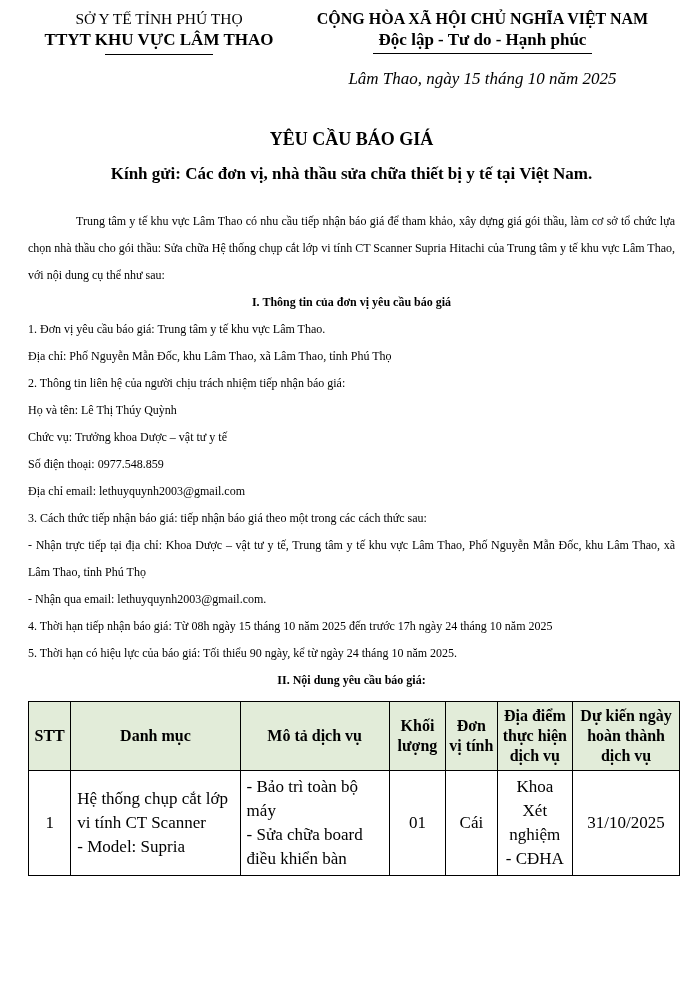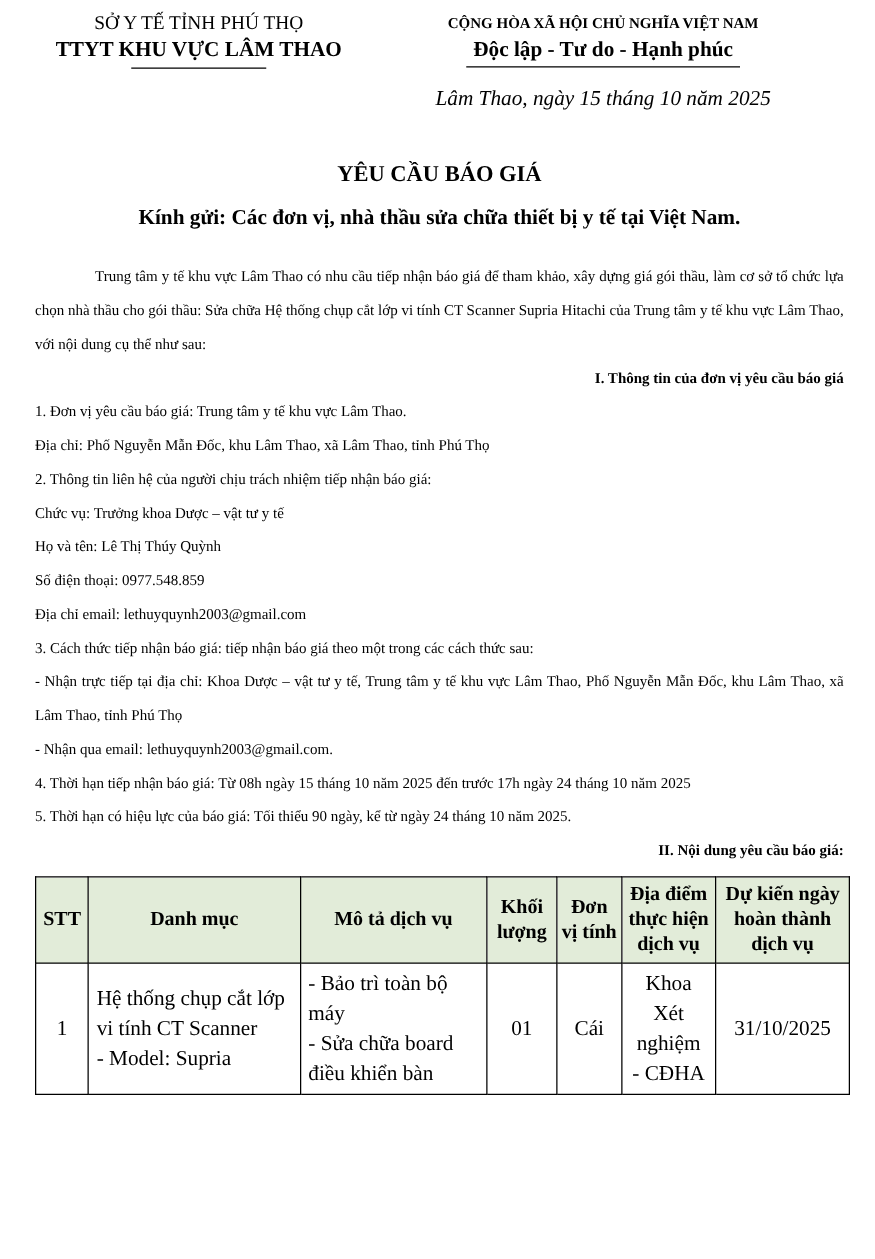--- a/index.html
+++ b/index.html
@@ -43,21 +43,21 @@
     width: 108px;
     border-bottom: 1.6px solid #000;
     margin: 3px auto 0 auto;
     height: 0;
   }
   .header-right {
     flex: 1;
     text-align: center;
   }
   .header-right .national-motto-line1 {
-    font-size: 12px;
+    font-size: 16px;
     font-weight: bold;
     line-height: 21px;
     white-space: nowrap;
     font-family: Liberation Serif, serif;
   }
   .header-right .national-motto-line2 {
     display: inline-block;
     font-size: 17px;
     font-weight: bold;
     line-height: 22px;
@@ -86,21 +86,21 @@
   }
   
   .doc-body {
     margin-top: 24px;
     font-size: 12px;
     line-height: 27px;
     text-align: justify;
   }
   .doc-body p { margin: 0; }
   .intro { text-indent: 48px; }
-  .sec-heading { font-weight: bold; text-align: right; }
+  .sec-heading { font-weight: bold; text-align: center; }
   
   table.quote-table {
     width: 652px;
     margin-top: 7px;
     border-collapse: collapse;
     table-layout: fixed;
   }
   .quote-table th, .quote-table td {
     border: 1.5px solid #000;
     vertical-align: middle;
@@ -153,22 +153,22 @@
   <div class="doc-title">YÊU CẦU BÁO GIÁ</div>
   <div class="salutation">Kính gửi: Các đơn vị, nhà thầu sửa chữa thiết bị y tế tại Việt Nam.</div>
 
   <div class="doc-body">
     <p class="intro">Trung tâm y tế khu vực Lâm Thao có nhu cầu tiếp nhận báo giá để tham khảo, xây dựng giá gói thầu, làm cơ sở tổ chức lựa chọn nhà thầu cho gói thầu: Sửa chữa Hệ thống chụp cắt lớp vi tính CT Scanner Supria Hitachi của Trung tâm y tế khu vực Lâm Thao, với nội dung cụ thể như sau:</p>
 
     <p class="sec-heading">I. Thông tin của đơn vị yêu cầu báo giá</p>
     <p>1. Đơn vị yêu cầu báo giá: Trung tâm y tế khu vực Lâm Thao.</p>
     <p>Địa chỉ: Phố Nguyễn Mẫn Đốc, khu Lâm Thao, xã Lâm Thao, tỉnh Phú Thọ</p>
     <p>2. Thông tin liên hệ của người chịu trách nhiệm tiếp nhận báo giá:</p>
+    <p>Họ và tên: Lê Thị Thúy Quỳnh</p>
     <p>Chức vụ: Trưởng khoa Dược – vật tư y tế</p>
-    <p>Họ và tên: Lê Thị Thúy Quỳnh</p>
     <p>Số điện thoại: 0977.548.859</p>
     <p>Địa chỉ email: lethuyquynh2003@gmail.com</p>
     <p>3. Cách thức tiếp nhận báo giá: tiếp nhận báo giá theo một trong các cách thức sau:</p>
     <p>- Nhận trực tiếp tại địa chỉ: Khoa Dược – vật tư y tế, Trung tâm y tế khu vực Lâm Thao, Phố Nguyễn Mẫn Đốc, khu Lâm Thao, xã Lâm Thao, tỉnh Phú Thọ</p>
     <p>- Nhận qua email: lethuyquynh2003@gmail.com.</p>
     <p>4. Thời hạn tiếp nhận báo giá: Từ 08h ngày 15  tháng 10 năm 2025 đến trước 17h ngày 24 tháng 10 năm 2025</p>
     <p>5. Thời hạn có hiệu lực của báo giá: Tối thiểu 90 ngày, kể từ ngày 24 tháng 10 năm 2025.</p>
 
     <p class="sec-heading">II. Nội dung yêu cầu báo giá:</p>
   </div>

